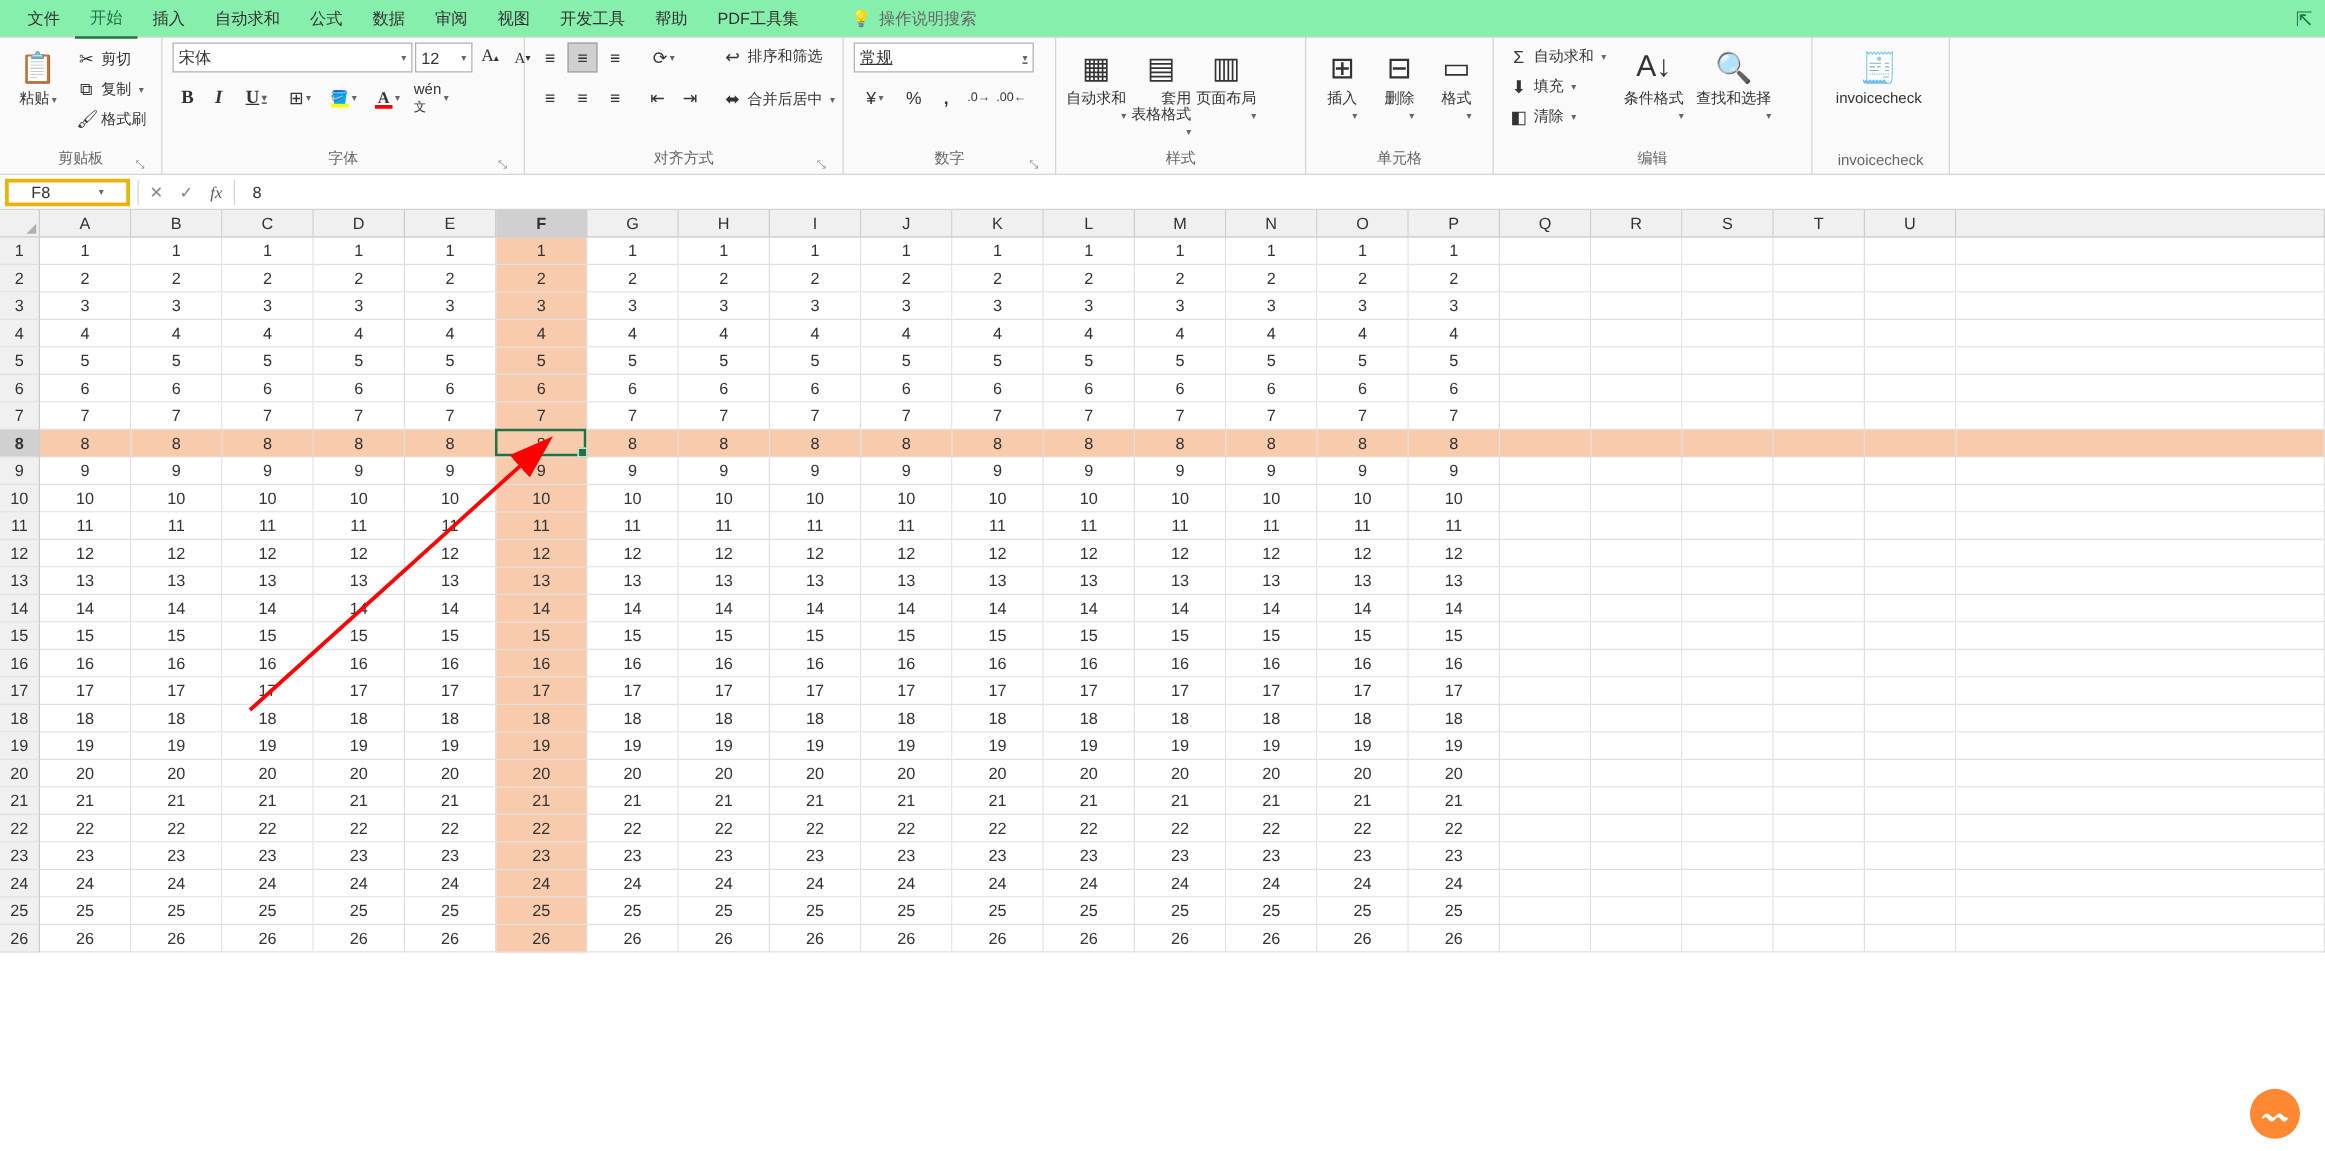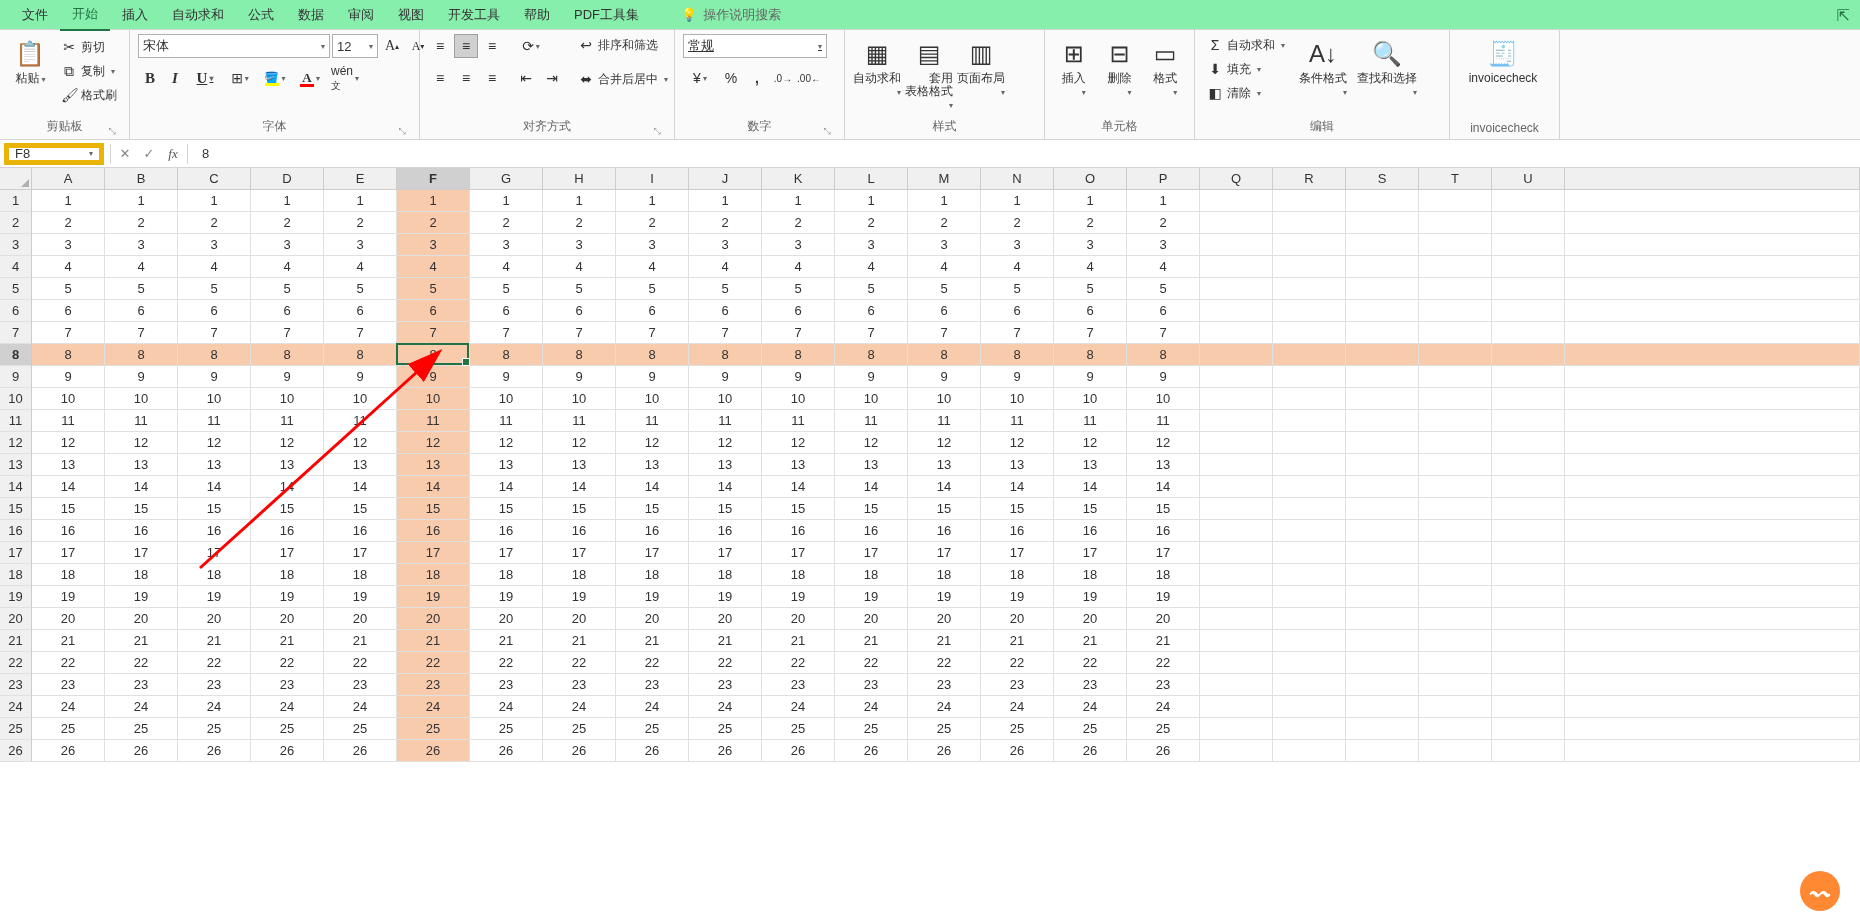--- a/index.html
+++ b/index.html
@@ -34,21 +34,21 @@
 .combo.font { width: 192px; }
 .combo.size { width: 46px; }
 .combo.numfmt { width: 144px; text-decoration: underline; }
 .font-row2 { display: flex; gap: 1px; margin-top: 6px; }
 .font-letter { font-family: "Times New Roman", serif; font-weight: bold; width: 24px; text-align: center; font-size: 15px; }
 .underline { text-decoration: underline; }
 .color-bar { height: 3px; margin-top: -2px; }
 
 
 .formula-bar { display: flex; align-items: center; height: 28px; border-bottom: 1px solid #d4d4d4; background: #fff; }
-.name-box { width: 100px; height: 22px; border: 5px solid #eab308; margin: 0 4px; padding: 0 6px; display: flex; align-items: center; justify-content: space-between; font-size: 13px; }
+.name-box { width: 100px; height: 22px; border: 3px solid #eab308; margin: 0 4px; padding: 0 18px; display: flex; align-items: center; justify-content: space-between; font-size: 13px; }
 .fx-btn { width: 24px; height: 22px; display: flex; align-items: center; justify-content: center; color: #888; font-size: 13px; cursor: pointer; }
 .fx-btn.fx { font-style: italic; font-family: "Times New Roman", serif; color: #555; }
 .fval { padding-left: 12px; font-size: 13px; }
 .vdiv { width: 1px; height: 20px; background: #d4d4d4; margin: 0 2px; }
 
 
 .grid-wrap { position: relative; height: 763px; overflow: hidden; background: #fff; }
 .corner { position: absolute; left: 0; top: 0; width: 32px; height: 22px; background: #f0f0f0; border-right: 1px solid #ccc; border-bottom: 1px solid #ccc; z-index: 5; }
 .corner::after { content: ""; position: absolute; right: 2px; bottom: 2px; width: 0; height: 0; border-left: 8px solid transparent; border-bottom: 8px solid #b0b0b0; }
 .col-headers { position: absolute; left: 32px; top: 0; right: 0; height: 22px; display: flex; z-index: 4; background: #f0f0f0; }

